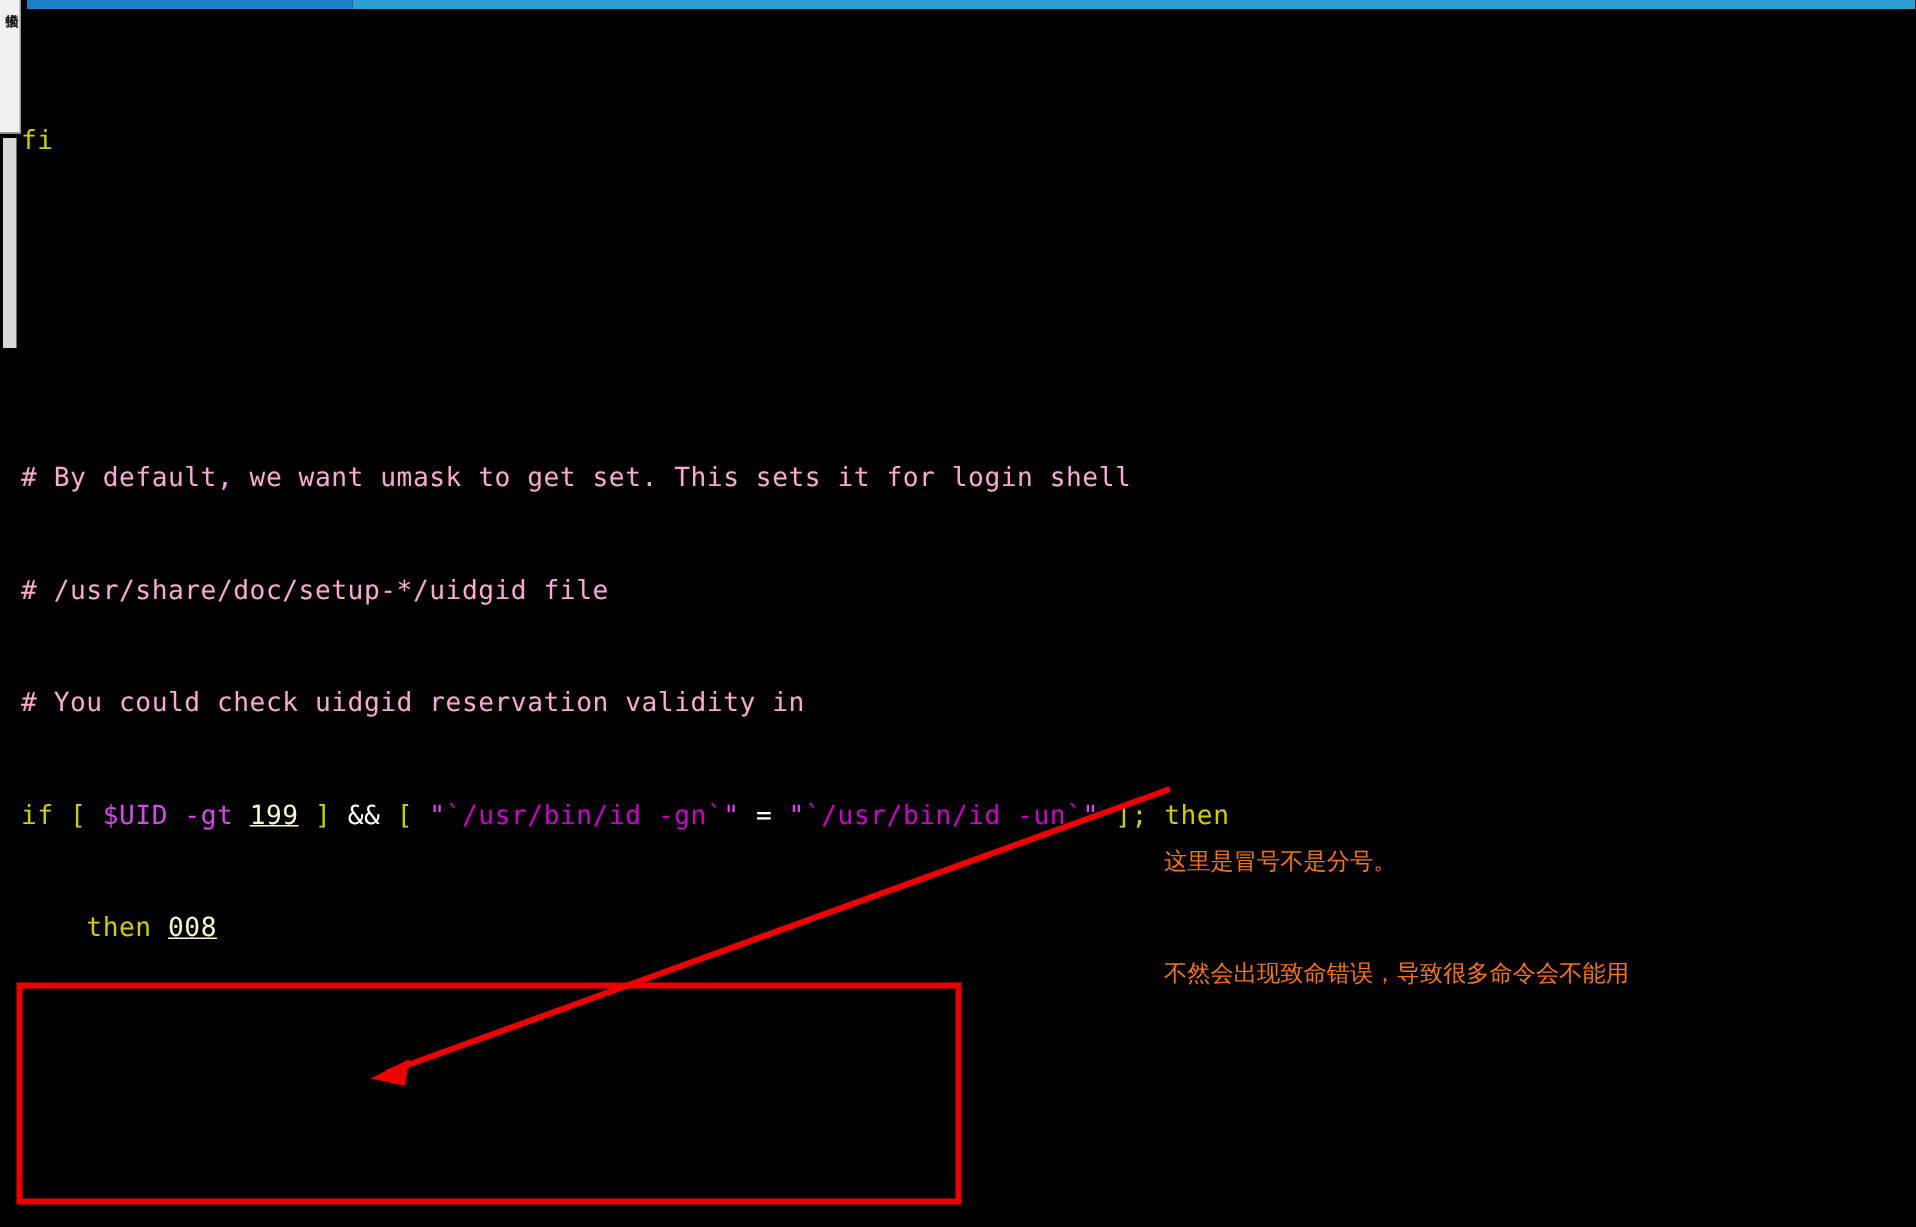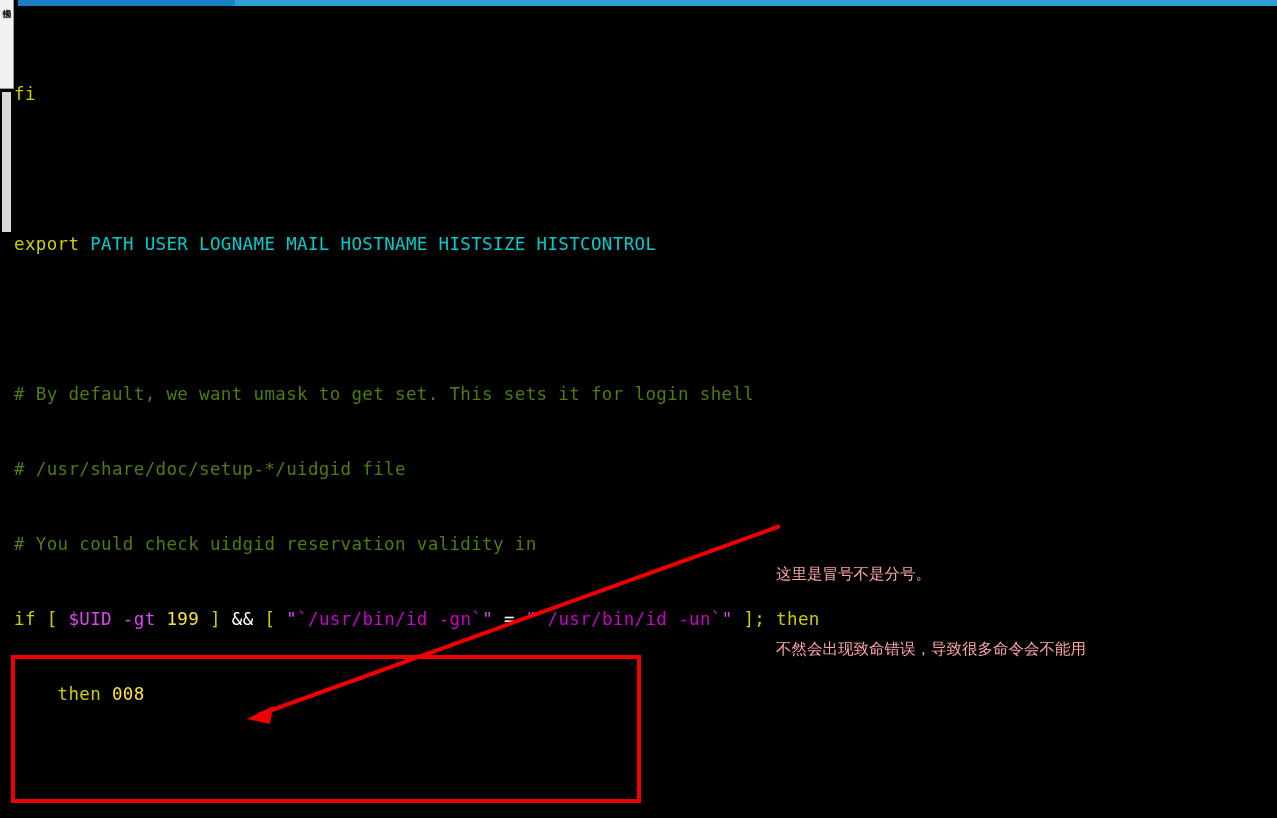--- a/index.html
+++ b/index.html
@@ -81,40 +81,40 @@
     line-height: 25px;
     white-space: pre;
     letter-spacing: 0.35px;
   }
   .ln { height: 25px; }
 
   
   .c-default { color: #d4d4d4; }
   .c-yellow  { color: #cdcd00; }
   .c-cyan    { color: #00cdcd; }
-  .c-blue    { color: #4d7c0f; }
+  .c-blue    { color: #f9a8d4; }
   .c-magenta { color: #cd00cd; }
   .c-pink    { color: #d946ef; }
-  .c-red     { color: #fde047; }
+  .c-red     { color: #fef9c3; text-decoration: underline; }
   .c-white   { color: #ffffff; }
 
   
   #overlay {
     position: absolute;
     left: 0; top: 0;
     width: 1277px; height: 818px;
     pointer-events: none;
   }
   #annot-text {
     position: absolute;
     left: 776px; top: 512px;
     font-family: "DejaVu Sans", "Liberation Sans", sans-serif;
     font-size: 15.5px;
     line-height: 25px;
-    color: #fca5a5;
+    color: #f97316;
     white-space: pre;
   }
   #redbox {
     position: absolute;
     left: 11px; top: 655px;
     width: 630px; height: 148px;
     border: 4px solid #ee0000;
     box-sizing: border-box;
   }
 </style>
@@ -132,21 +132,20 @@
     <div id="gutter-panel">
       <div id="gutter-label">卡顿描绘</div>
     </div>
     <div id="gutter-scroll"></div>
   </div>
 
   <div id="term">
 
     <div class="ln"><span class="c-yellow">fi</span></div>
     <div class="ln"> </div>
-    <div class="ln"><span class="c-yellow">export</span><span class="c-default"> </span><span class="c-cyan">PATH USER LOGNAME MAIL HOSTNAME HISTSIZE HISTCONTROL</span></div>
     <div class="ln"> </div>
     <div class="ln"><span class="c-blue"># By default, we want umask to get set. This sets it for login shell</span></div>
     <div class="ln"><span class="c-blue"># /usr/share/doc/setup-*/uidgid file</span></div>
     <div class="ln"><span class="c-blue"># You could check uidgid reservation validity in</span></div>
     <div class="ln"><span class="c-yellow">if [ </span><span class="c-pink">$UID</span><span class="c-pink"> -gt </span><span class="c-red">199</span><span class="c-yellow"> ] </span><span class="c-white">&amp;&amp;</span><span class="c-yellow"> [ </span><span class="c-pink">"</span><span class="c-magenta">`/usr/bin/id -gn`</span><span class="c-pink">"</span><span class="c-white"> = </span><span class="c-pink">"</span><span class="c-magenta">`/usr/bin/id -un`</span><span class="c-pink">"</span><span class="c-yellow"> ]; then</span></div>
     <div class="ln"><span class="c-yellow">    then </span><span class="c-red">008</span></div>
     
     
     
     

